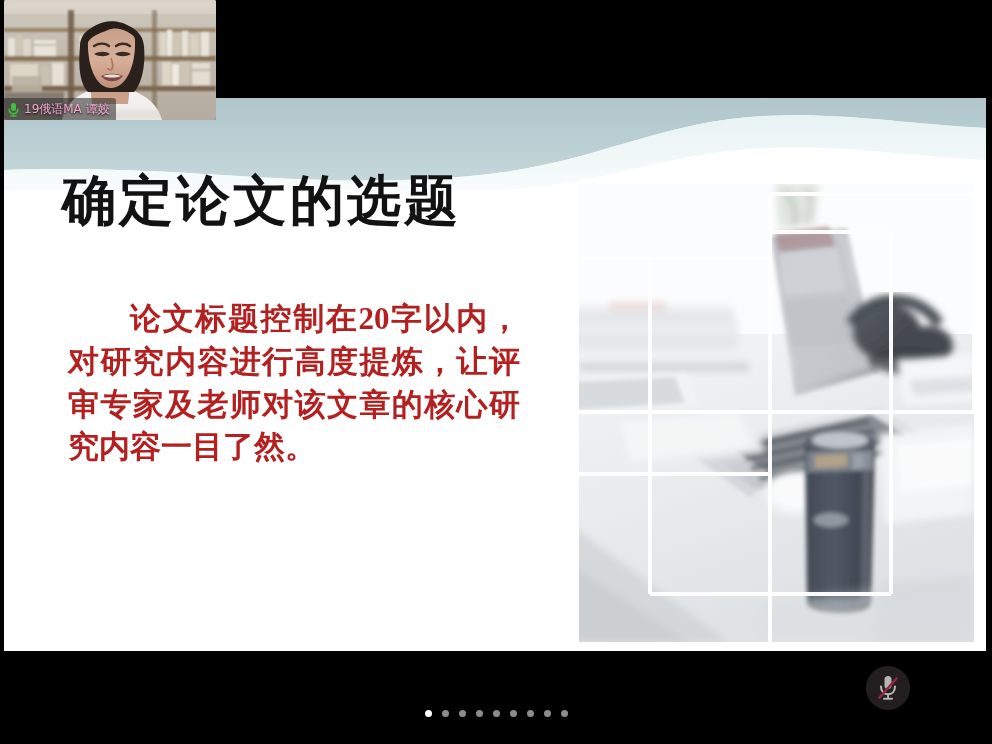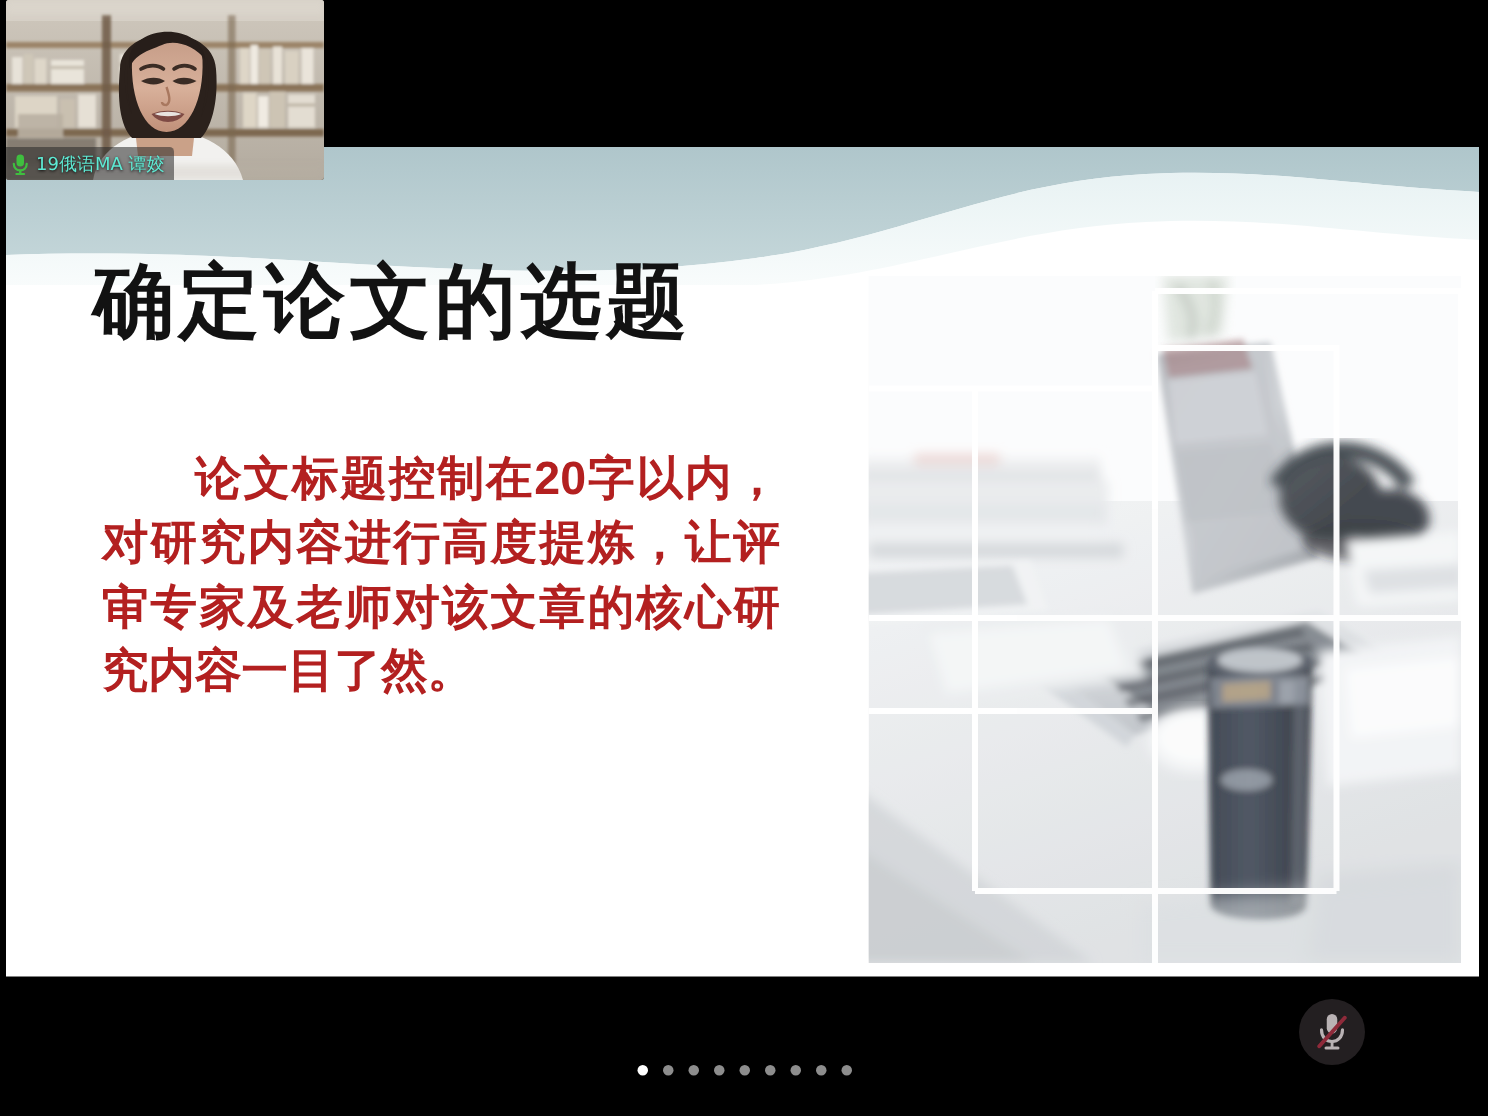--- a/index.html
+++ b/index.html
@@ -55,21 +55,21 @@
     line-height: 1.15;
     white-space: nowrap;
   }
 
   
   #slide-body {
     position: absolute;
     left: 64px;
     top: 200px;
     width: 452px;
-    font-family: Liberation Sans, sans-serif;
+    font-family: Liberation Serif, serif;
     font-size: 31px;
     font-weight: 700;
     line-height: 1.38;
     color: #b32020;
     text-indent: 62px;
     text-align: justify;
     text-align-last: left;
     letter-spacing: 0px;
   }
 
@@ -121,21 +121,21 @@
     height: 22px;
     display: flex;
     align-items: center;
     gap: 4px;
     padding: 0 6px 0 3px;
     background: rgba(40, 40, 40, 0.55);
     border-radius: 0 3px 0 0;
   }
   #video-name-bar .mic-on-icon { display: block; width: 13px; height: 15px; flex: none; }
   #video-name-label {
-    color: #5eead4;
+    color: #f9a8d4;
     font-size: 12px;
     font-weight: 400;
     letter-spacing: 0px;
     text-shadow: 0 1px 2px rgba(0,0,0,.9);
     white-space: nowrap;
     font-family: "DejaVu Sans", "Liberation Sans", sans-serif;
   }
 
   
   #mic-toggle-button {

